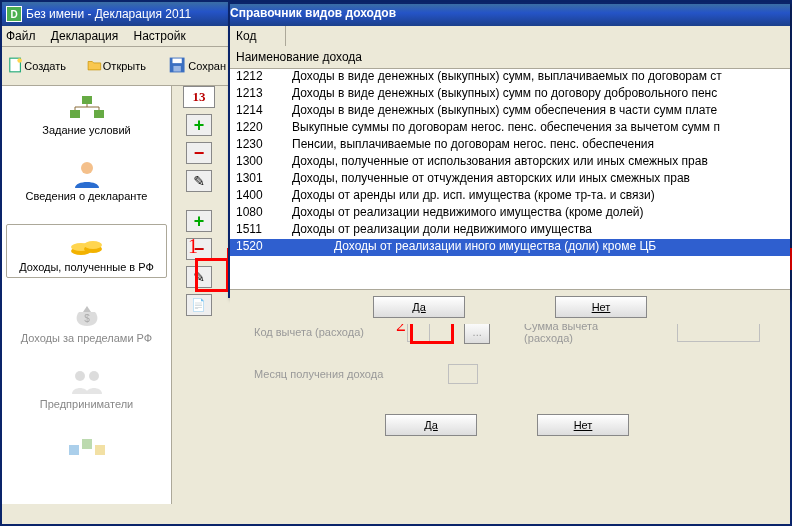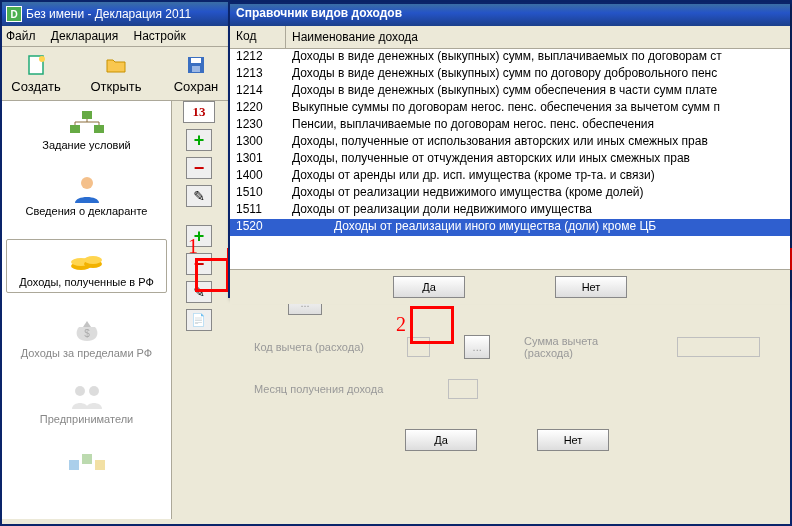--- a/index.html
+++ b/index.html
@@ -48,23 +48,23 @@
   .menubar span { margin-right: 12px; cursor: default; }
 
   .toolbar {
     background: #ece9d8;
     padding: 6px 4px;
     border-bottom: 1px solid #aca899;
     display: flex;
     gap: 20px;
   }
   .tool-btn {
-    display: flex; flex-direction: column; align-items: center;
+    display: flex; align-items: center;
     width: 60px; cursor: pointer; text-align: center;
-    font-size: 13px; color: #000;
+    font-size: 11px; color: #000;
   }
   .tool-btn .ico { width: 24px; height: 24px; margin-bottom: 2px; }
 
   .content-row { display: flex; height: calc(100% - 24px - 24px - 56px); }
 
   .sidebar {
     width: 170px;
     background: #ffffff;
     border-right: 1px solid #aca899;
     padding: 6px 4px;
@@ -135,25 +135,26 @@
     border: 1px solid #888;
     background: linear-gradient(to bottom,#fff,#ddd);
     display:flex; align-items:center; justify-content:center;
     cursor:pointer;
   }
   .button-bar {
     display:flex; gap: 60px; justify-content:center;
     margin-top: 20px;
   }
   .dlg-btn {
-    width: 72px; height: 22px;
+    width: 92px; height: 22px;
     border: 1px solid #888;
     background: linear-gradient(to bottom,#fff,#ddd);
     display:flex; align-items:center; justify-content:center;
     cursor:pointer;
+    text-decoration:underline;
   }
 
   .annot-red { position:absolute; color:red; font-size:20px; font-family: Georgia, serif; }
   .annot-1 { left: 188px; top: 235px; }
   .annot-2 { left: 396px; top: 313px; }
   .annot-3 { left: 258px; top: 278px; }
   .ellipsis-highlight {
     position:absolute;
     border: 3px solid red;
     width: 44px; height: 38px;
@@ -175,27 +176,28 @@
     width: 562px; height: 296px;
     border: 2px solid #0a246a;
     border-right: none;
     background: #fff;
     box-shadow: 2px 2px 4px rgba(0,0,0,.3);
   }
   .dialog-title {
     height: 22px;
     background: linear-gradient(to bottom, #3a6ea5 0%, #2554c7 40%, #1b3f8b 100%);
     color: #fff; font-weight: bold; font-size: 12px;
-    padding: 2px 6px;
+    padding: 2px 0;
   }
   .grid-head {
     display: flex;
     background: #ece9d8;
     border-bottom: 1px solid #aca899;
     font-size: 12px;
+    flex-direction: column;
   }
   .grid-head .col1 { width: 56px; padding: 3px 6px; border-right:1px solid #aca899; }
   .grid-head .col2 { flex:1; padding: 4px 6px; }
   .grid-body {
     height: 220px;
     overflow: hidden;
     font-size: 12px;
     background: #fff;
   }
   .grid-row {
@@ -418,21 +420,21 @@
       </div>
       <div class="grid-row">
         <div class="c1">1301</div>
         <div class="c2">Доходы, полученные от отчуждения авторских или иных смежных прав</div>
       </div>
       <div class="grid-row">
         <div class="c1">1400</div>
         <div class="c2">Доходы от аренды или др. исп. имущества (кроме тр-та. и связи)</div>
       </div>
       <div class="grid-row">
-        <div class="c1">1510</div>
+        <div class="c1">1080</div>
         <div class="c2">Доходы от реализации недвижимого имущества (кроме долей)</div>
       </div>
       <div class="grid-row">
         <div class="c1">1511</div>
         <div class="c2">Доходы от реализации доли недвижимого имущества</div>
       </div>
       <div class="grid-row sel">
         <div class="c1">1520</div>
         <div class="c2">Доходы от реализации иного имущества (доли) кроме ЦБ</div>
       </div>

